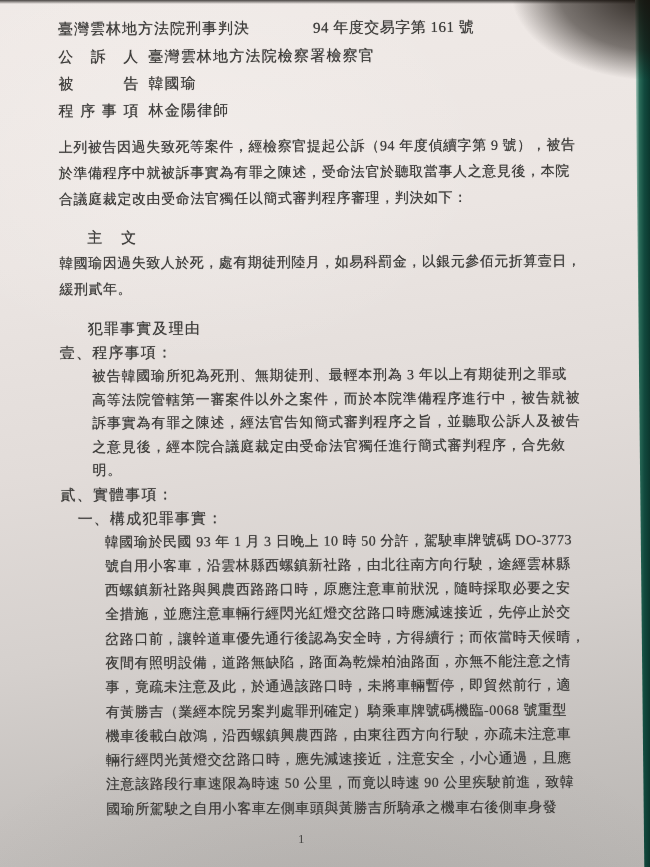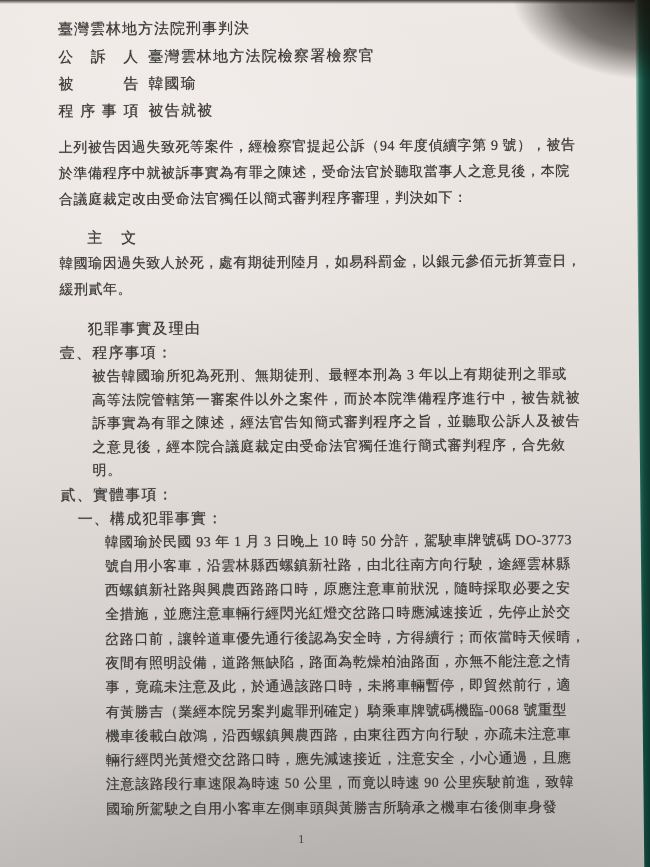--- a/index.html
+++ b/index.html
@@ -60,30 +60,31 @@
   <div class="paper"></div>
   <div class="paper-sheen"></div>
   <div class="edge-top"></div>
   <div class="green-strip"></div>
   <div class="corner-shadow"></div>
 
   <div class="page">
 
     <div class="header-row">
       <span>臺灣雲林地方法院刑事判決</span>
+      <span class="case-no">94 年度交易字第 161 號</span>
     </div>
 
     <div class="party-row">
       <span class="p-label">公訴人</span><span class="p-value">臺灣雲林地方法院檢察署檢察官</span>
     </div>
     <div class="party-row">
       <span class="p-label">被告</span><span class="p-value">韓國瑜</span>
     </div>
     <div class="party-row">
-      <span class="p-label">程序事項</span><span class="p-value">被告就被</span>
+      <span class="p-label">程序事項</span><span class="p-value">林金陽律師</span>
     </div>
 
     <div class="intro">
       <div class="ln">上列被告因過失致死等案件，經檢察官提起公訴（94 年度偵續字第 9 號），被告</div>
       <div class="ln">於準備程序中就被訴事實為有罪之陳述，受命法官於聽取當事人之意見後，本院</div>
       <div class="ln">合議庭裁定改由受命法官獨任以簡式審判程序審理，判決如下：</div>
     </div>
 
     <div class="heading-main ln">主　文</div>
     <div class="main-para">

